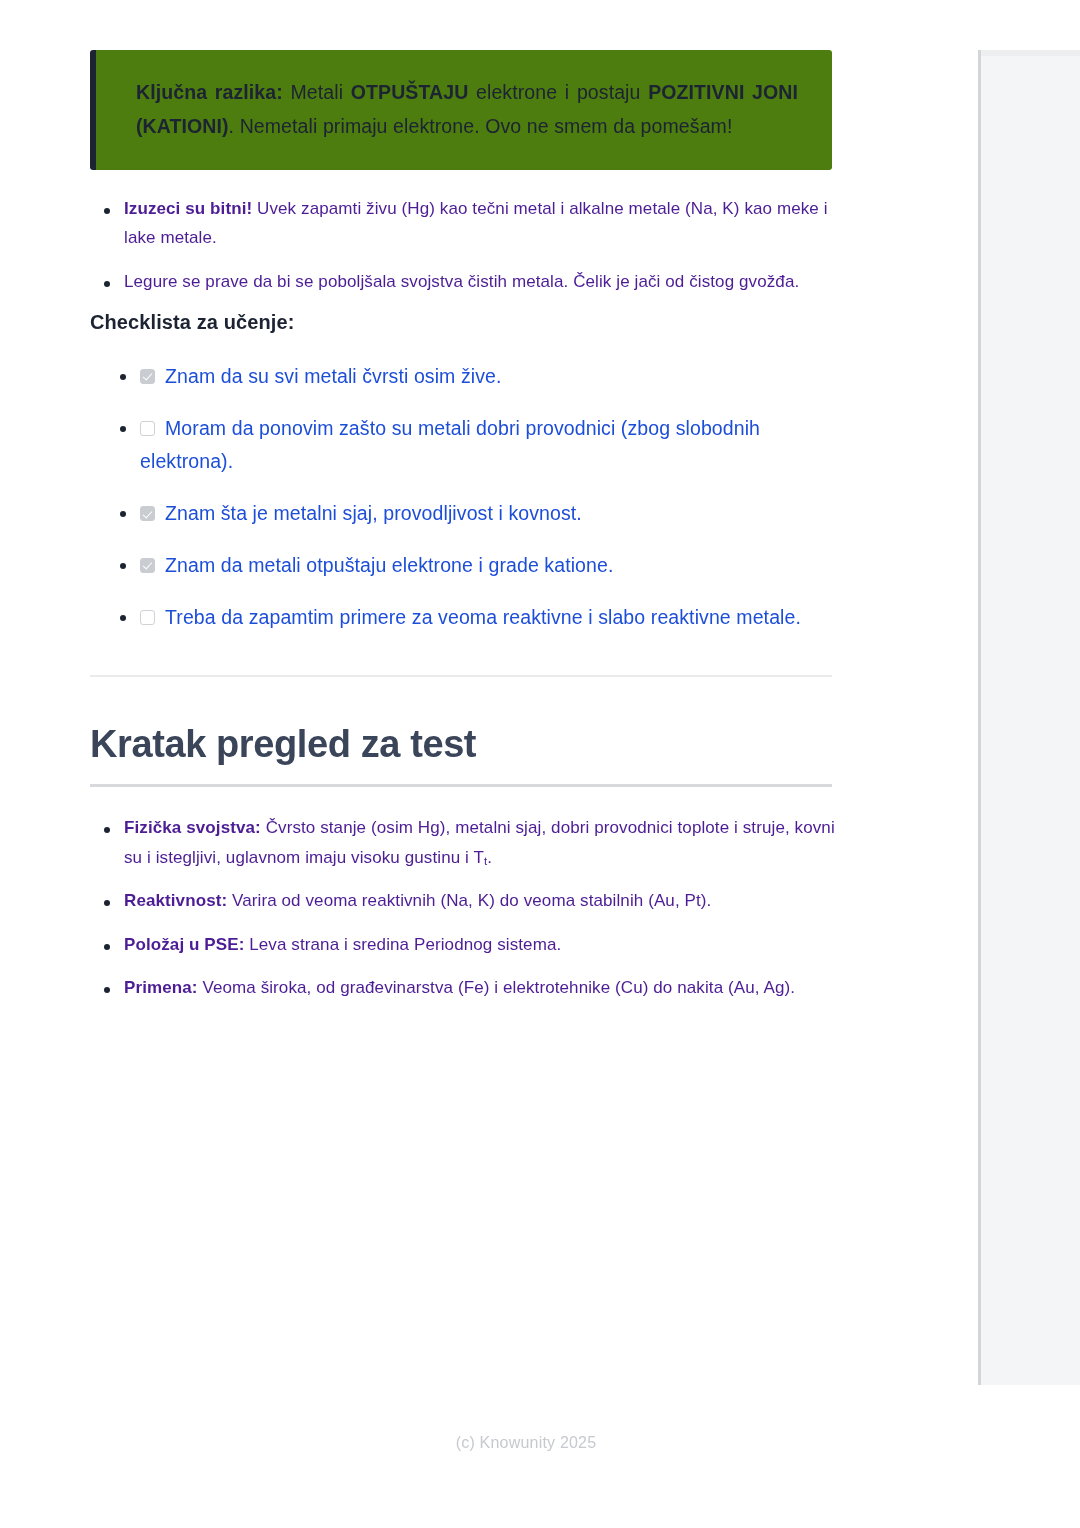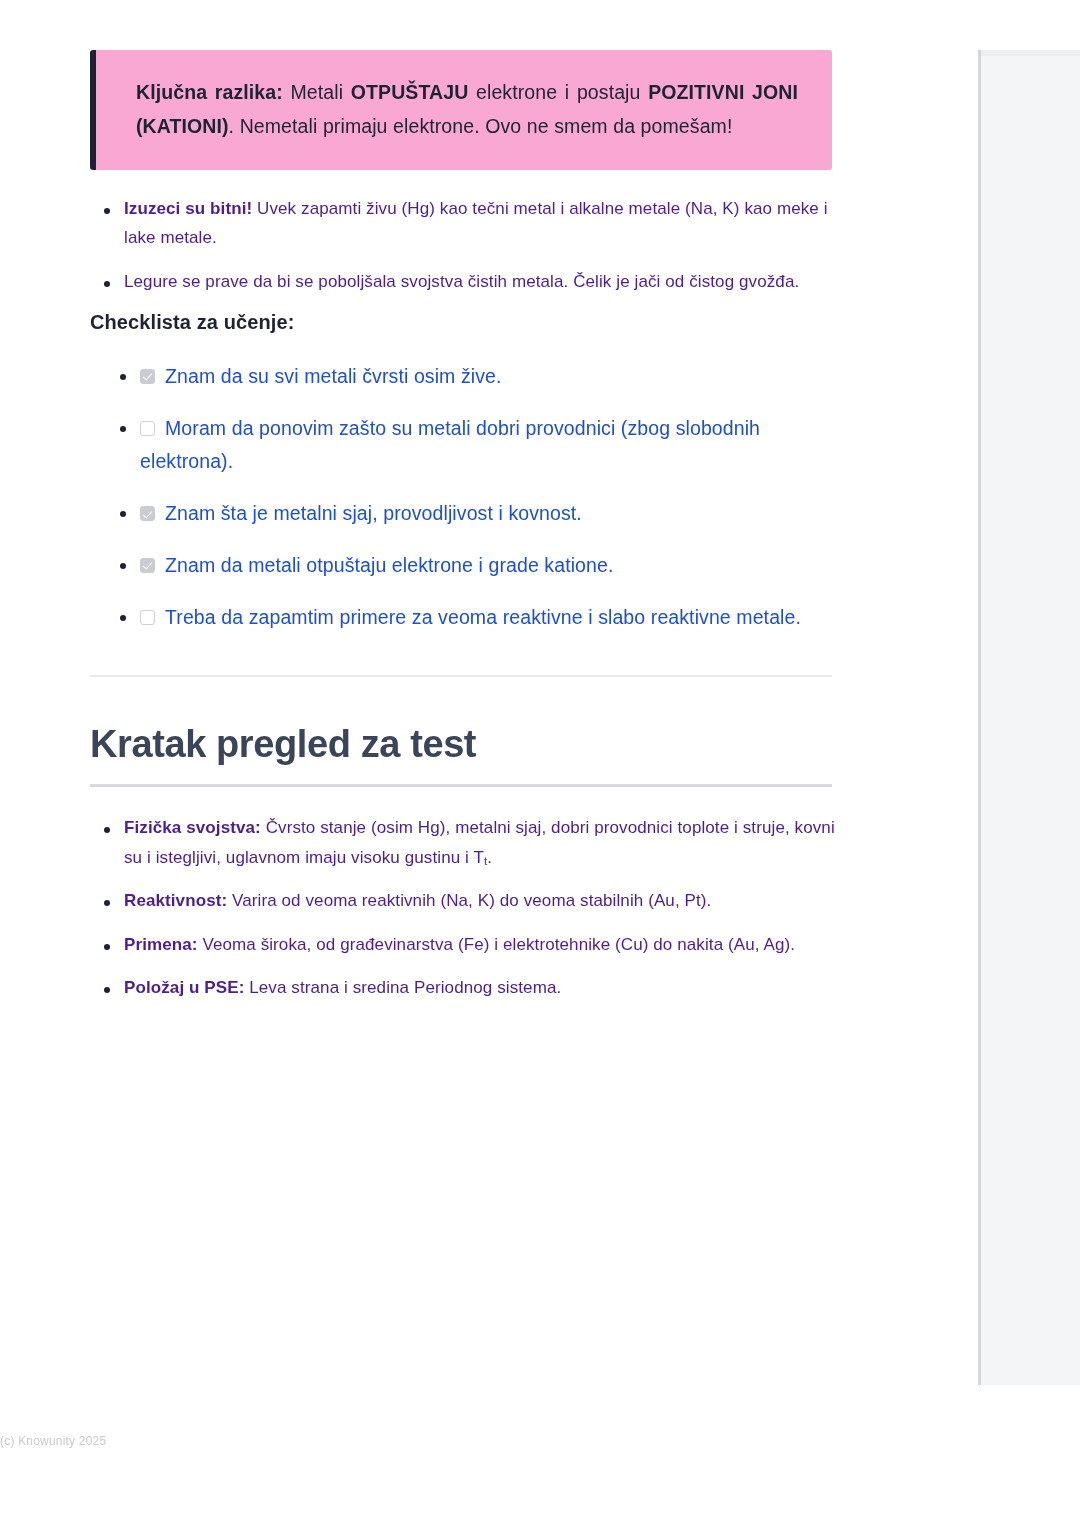--- a/index.html
+++ b/index.html
@@ -43,21 +43,21 @@
     top: 0;
     left: 0;
     width: 930px;
     height: 1528px;
     box-sizing: border-box;
     padding: 50px 90px 0 90px;
   }
 
   
   .callout {
-    background: #f9a8d4;
+    background: #4d7c0f;
     border-left: 6px solid #1c2333;
     border-radius: 3px;
     padding: 26px 34px 26px 40px;
     box-sizing: border-box;
     width: 742px;
     margin: 0 0 24px 0;
   }
   .callout p {
     margin: 0;
     font-size: 19.5px;
@@ -185,24 +185,24 @@
   .review-list > li { margin-bottom: 16px; }
 
   sub { font-size: 0.68em; vertical-align: -0.2em; }
 
   
   .footer {
     position: absolute;
     top: 1434px;
     left: 0;
     width: 1080px;
-    text-align: left;
+    text-align: center;
     padding-right: 28px;
     box-sizing: border-box;
-    font-size: 12px;
+    font-size: 16px;
     color: #c6c9ce;
     letter-spacing: 0.2px;
   }
 </style>
 </head>
 <body>
 
 <div class="side-panel">
   <div class="side-panel-inner"></div>
 </div>
@@ -228,19 +228,19 @@
   </ul>
 
   <hr class="sep">
 
   <h2 class="section-title">Kratak pregled za test</h2>
   <div class="title-rule"></div>
 
   <ul class="bullets review-list">
     <li><b>Fizička svojstva:</b><span> Čvrsto stanje (osim Hg), metalni sjaj, dobri provodnici toplote i struje, kovni su i istegljivi, uglavnom imaju visoku gustinu i T</span><sub>t</sub><span>.</span></li>
     <li><b>Reaktivnost:</b><span> Varira od veoma reaktivnih (Na, K) do veoma stabilnih (Au, Pt).</span></li>
+    <li><b>Položaj u PSE:</b><span> Leva strana i sredina Periodnog sistema.</span></li>
     <li><b>Primena:</b><span> Veoma široka, od građevinarstva (Fe) i elektrotehnike (Cu) do nakita (Au, Ag).</span></li>
-    <li><b>Položaj u PSE:</b><span> Leva strana i sredina Periodnog sistema.</span></li>
   </ul>
 
 </div>
 
 <div class="footer">(c) Knowunity 2025</div>
 
 </body></html>

